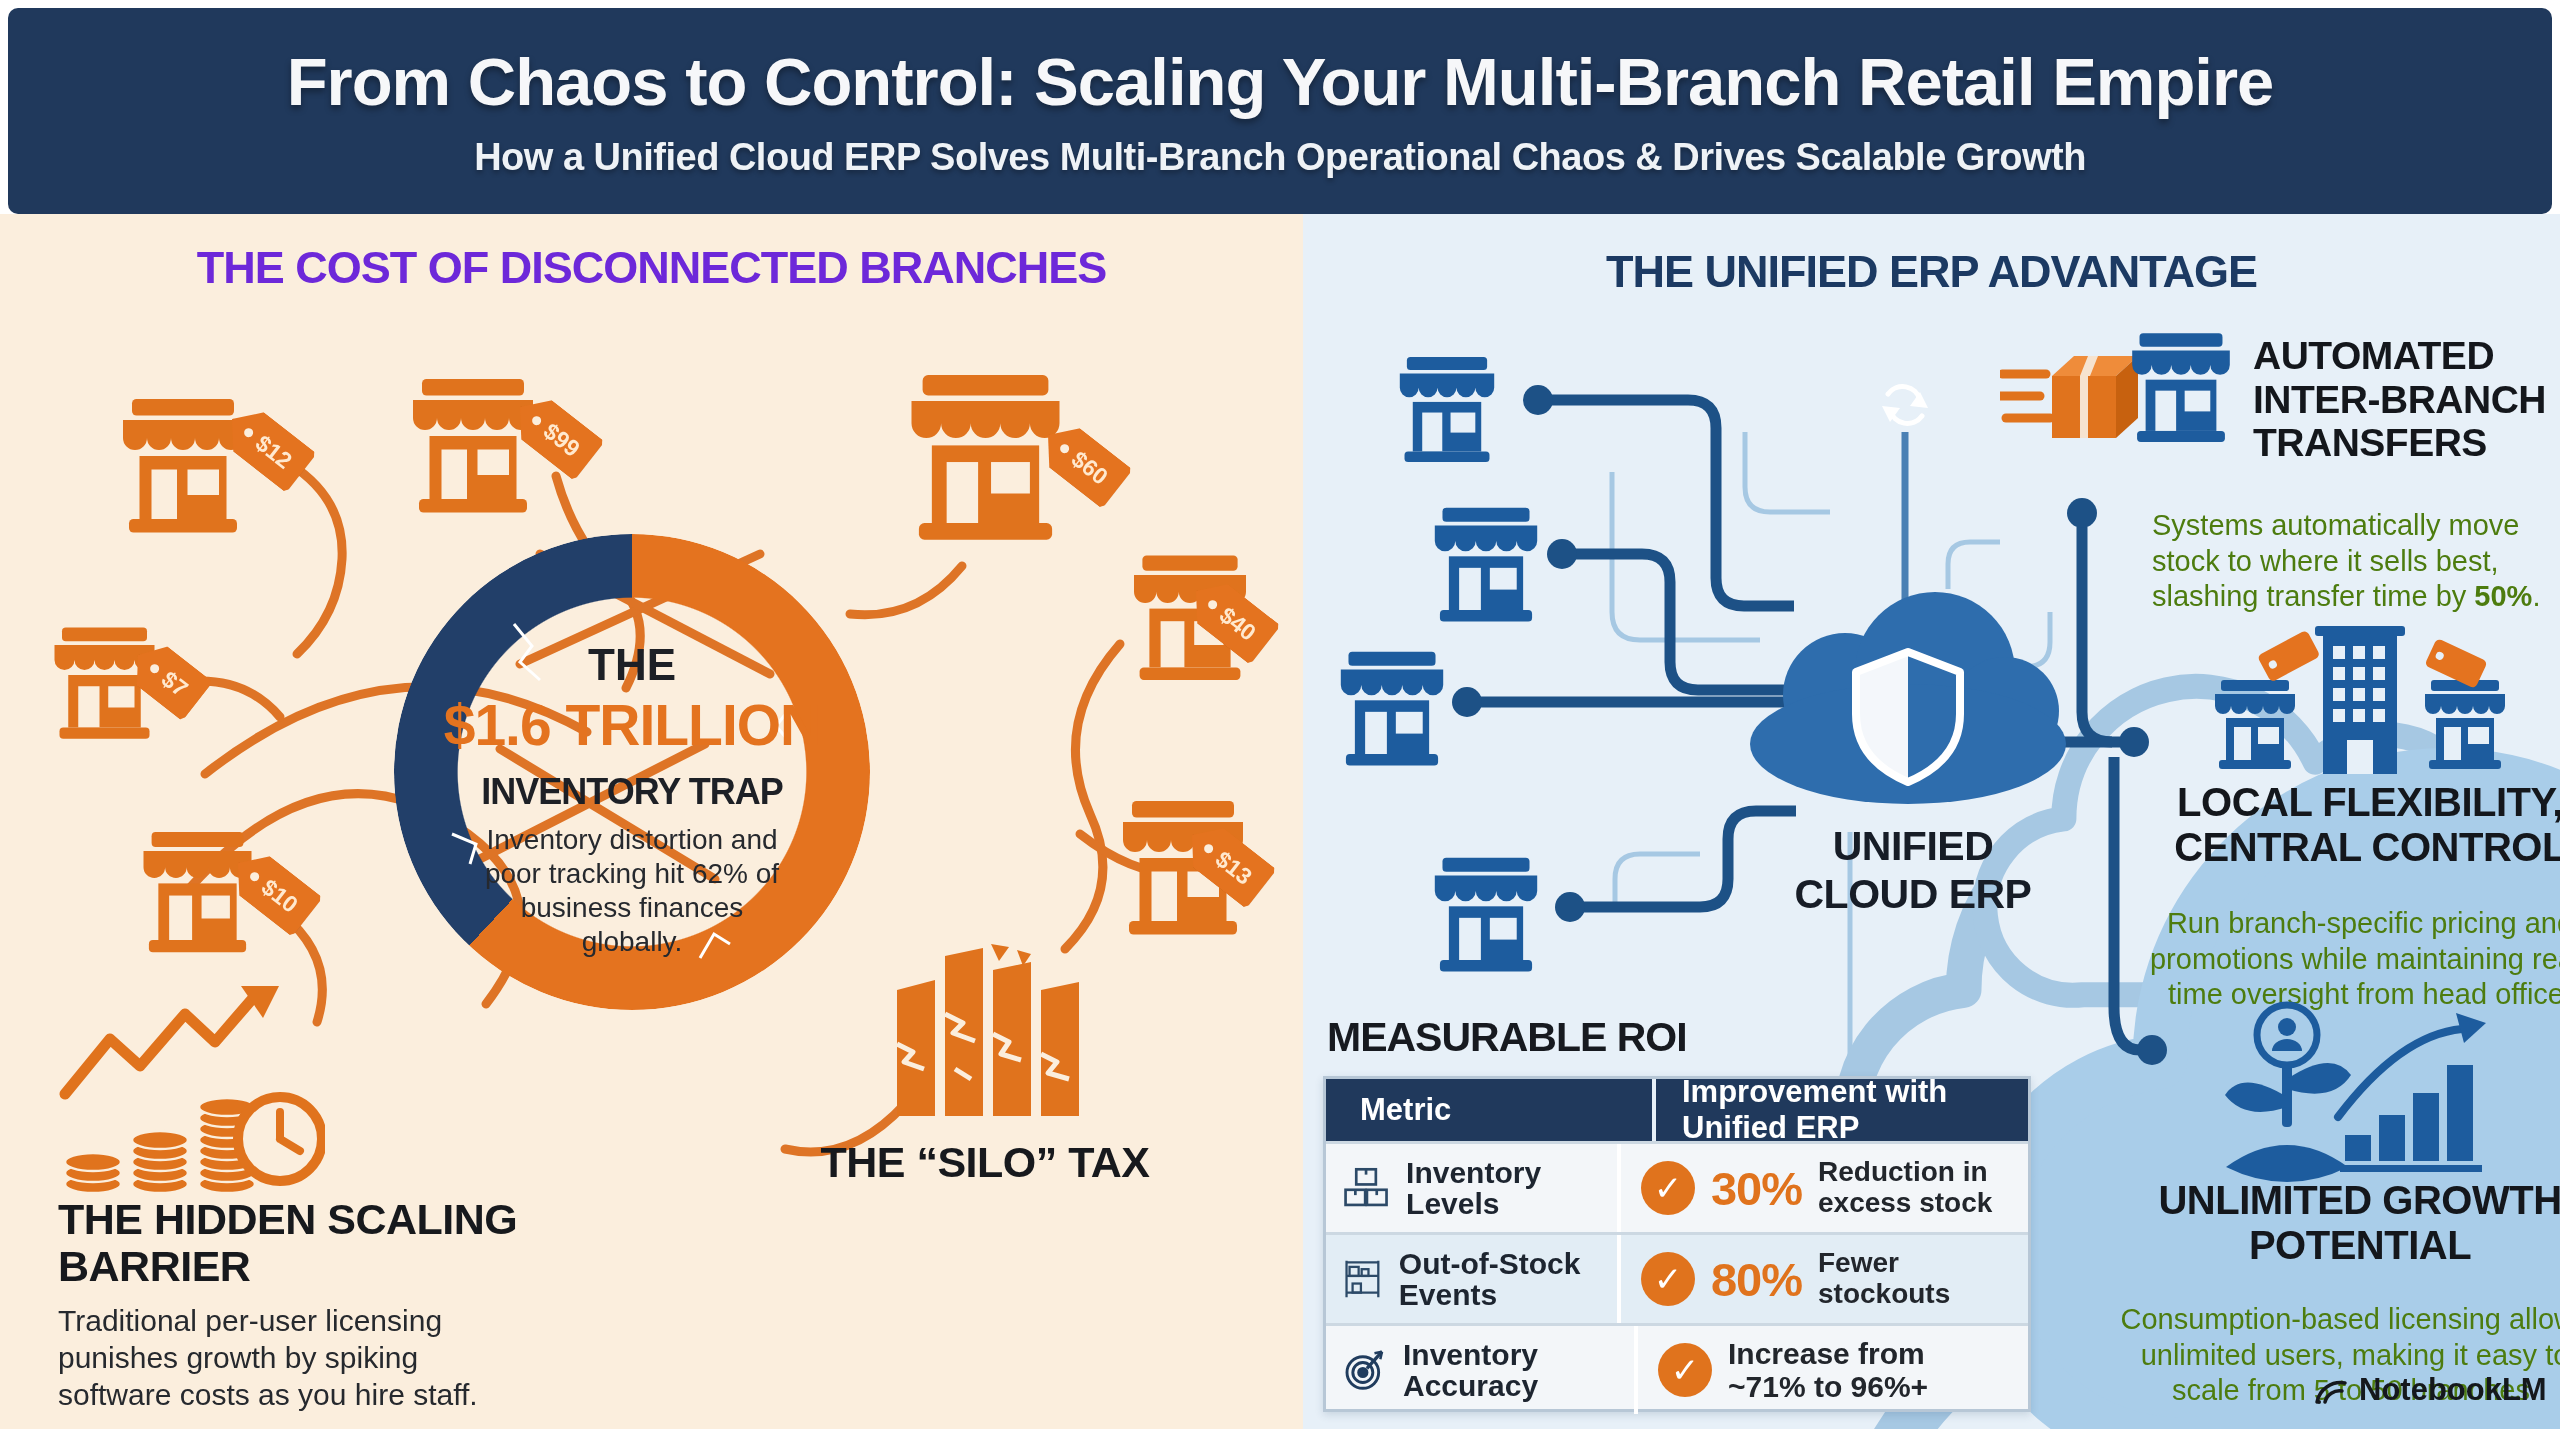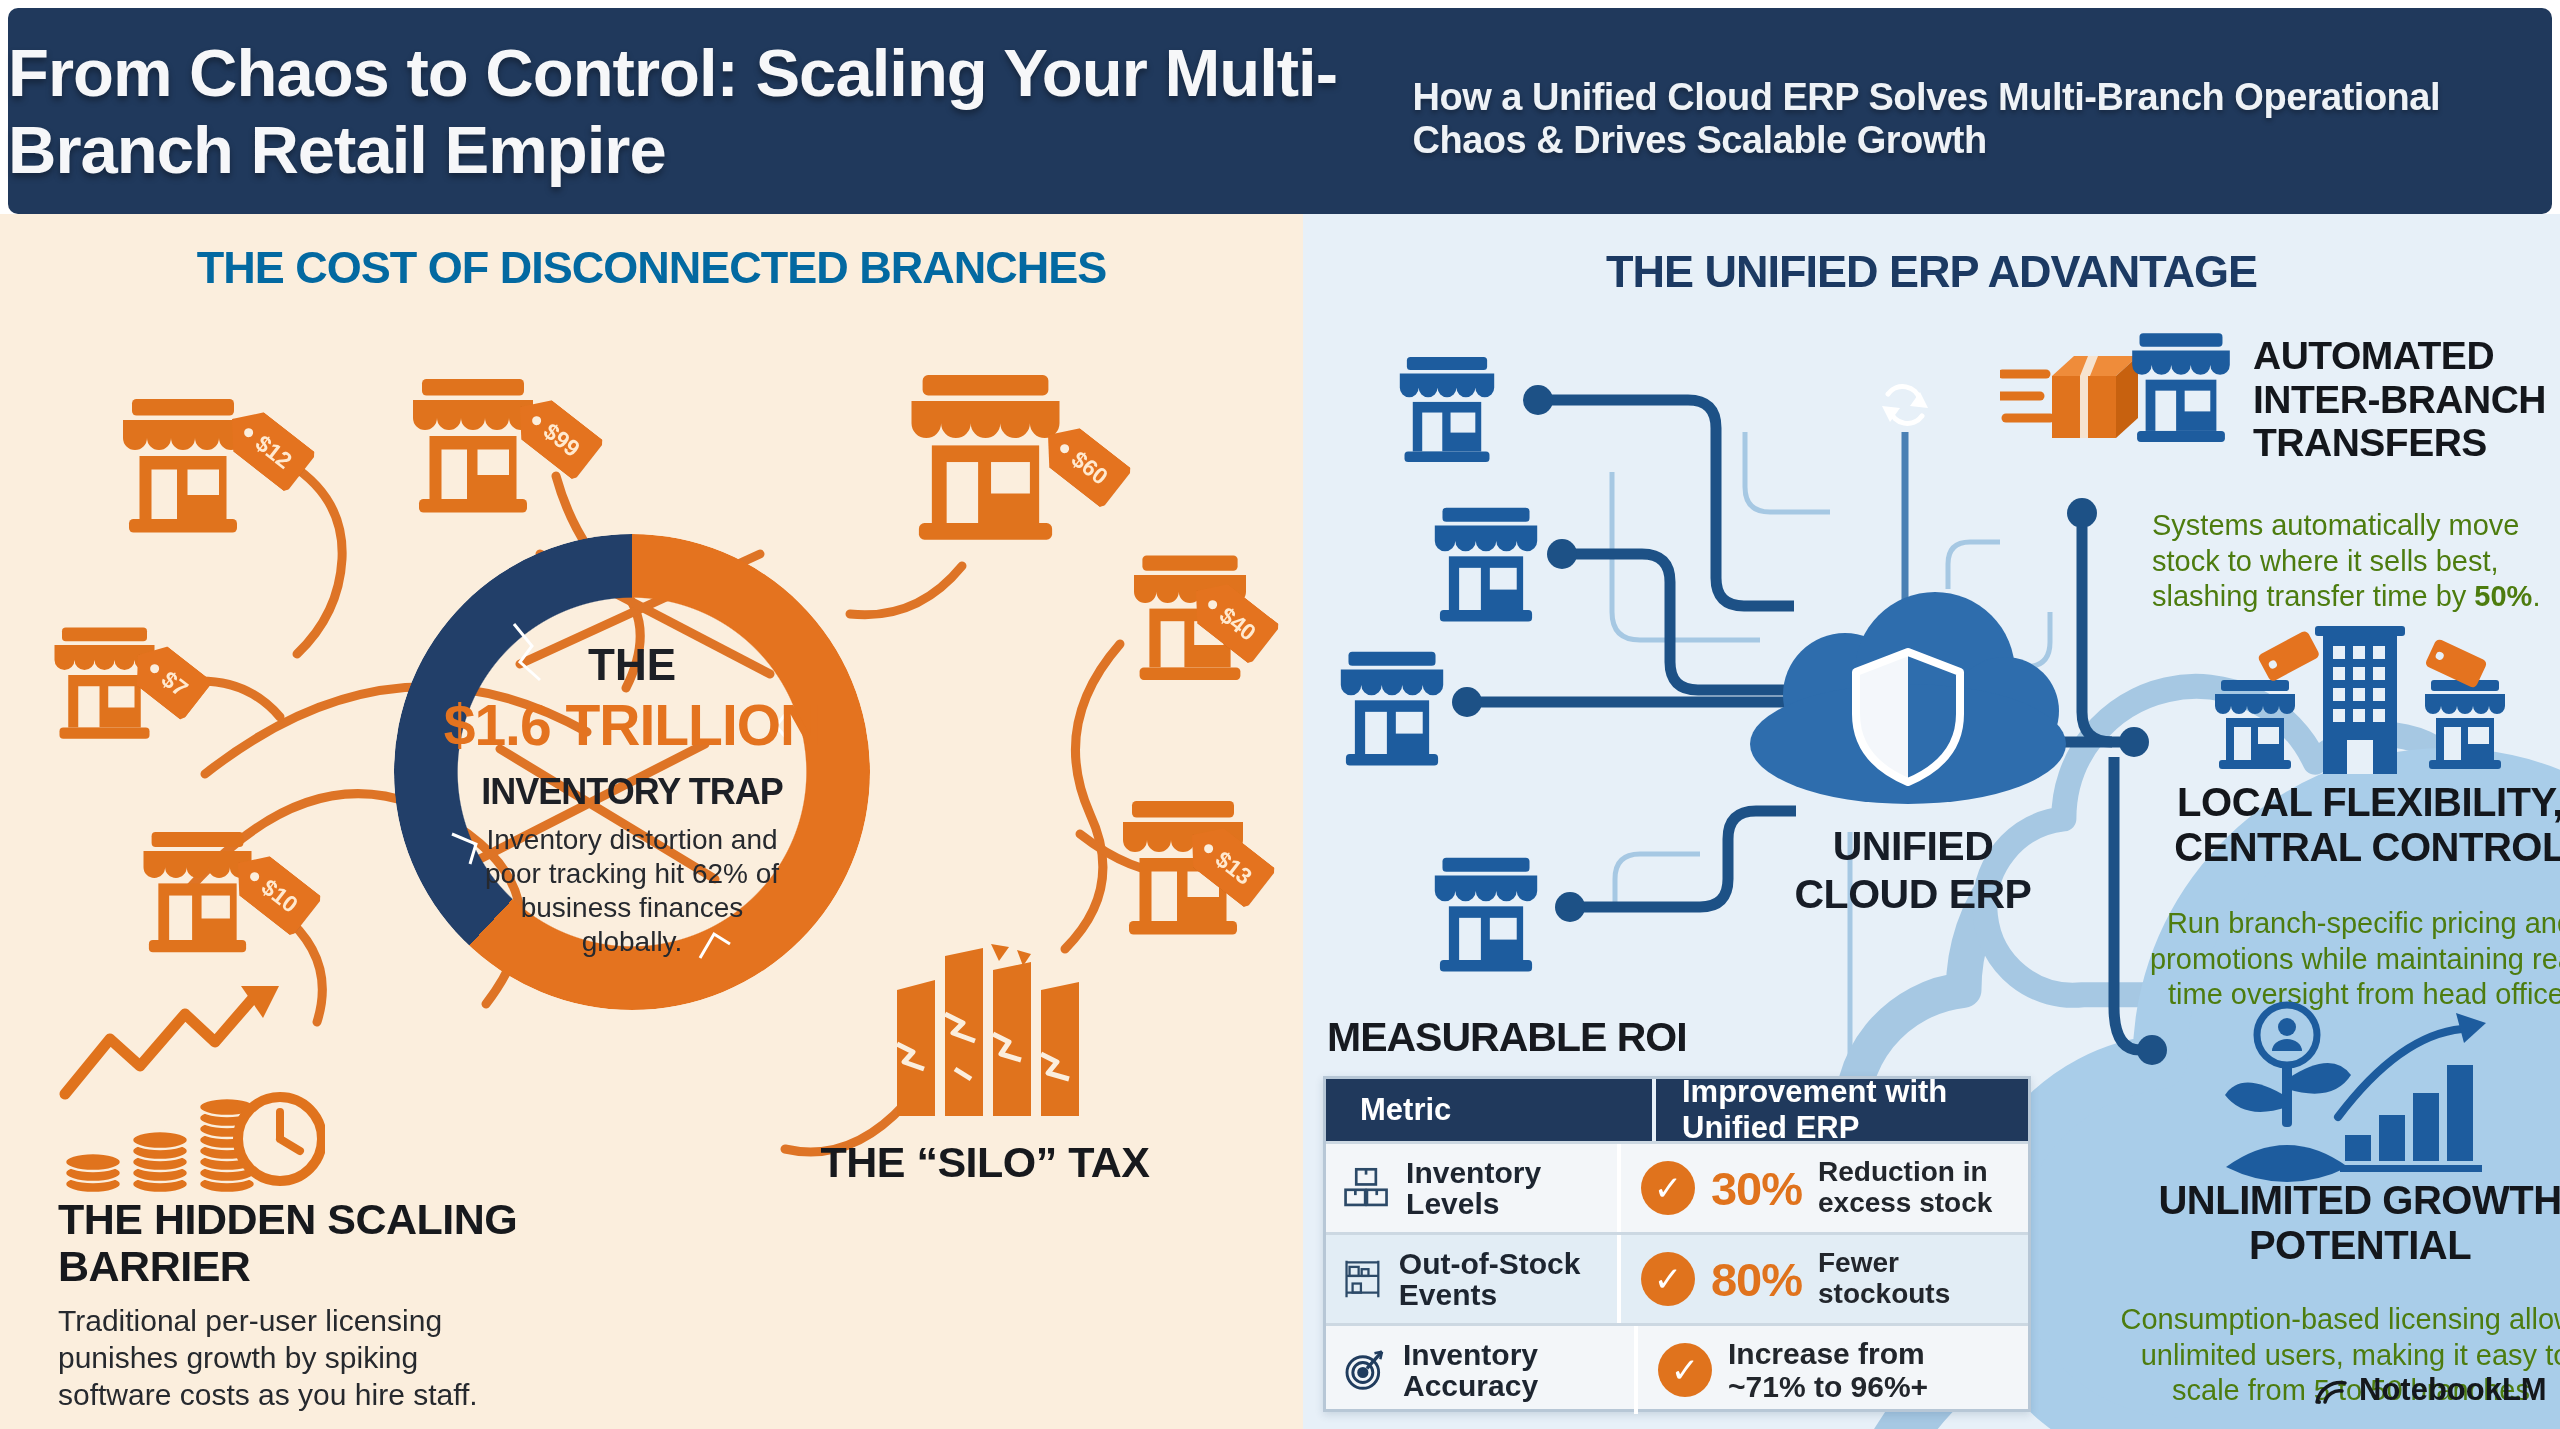--- a/index.html
+++ b/index.html
@@ -1,29 +1,29 @@
 <!DOCTYPE html>
 <html><head>
 <meta charset="utf-8">
 <style>
   html,body{margin:0;padding:0;}
   body{width:2560px;height:1429px;overflow:hidden;font-family:"Liberation Sans","DejaVu Sans",sans-serif;background:#fff;}
   .page{position:relative;width:2560px;height:1429px;background:#fff;}
 
   
   .header{position:absolute;left:8px;top:8px;width:2544px;height:206px;background:#20395c;border-radius:10px;
-          display:flex;flex-direction:row;align-items:center;justify-content:center;}
+          display:flex;flex-direction:column;align-items:center;justify-content:center;}
   .header .title{color:#f6f7f9;font-size:67px;font-weight:800;letter-spacing:-1px;text-shadow:0 4px 6px rgba(0,0,0,.35);}
   .header .subtitle{margin-top:16px;color:#eef2f6;font-size:38px;font-weight:700;letter-spacing:-.5px;text-shadow:0 3px 5px rgba(0,0,0,.3);}
 
   
   .panel-left{position:absolute;left:0;top:214px;width:1303px;height:1215px;background:#fbeedd;}
   .panel-right{position:absolute;left:1303px;top:214px;width:1257px;height:1215px;background:#e7f0f8;}
   .section-title{position:absolute;left:0;width:100%;text-align:center;font-weight:800;font-size:45px;letter-spacing:-1px;}
-  .panel-left .section-title{top:28px;color:#0369a1;}
+  .panel-left .section-title{top:28px;color:#6d28d9;}
   .panel-right .section-title{top:32px;color:#1c3a63;}
 
   svg{display:block;}
   .abs{position:absolute;}
 
   
   .store{color:#e0731d;--hole:#fbeedd;}
   .store.blue{color:#1d5c9e;--hole:#e7f0f8;}
 
   

